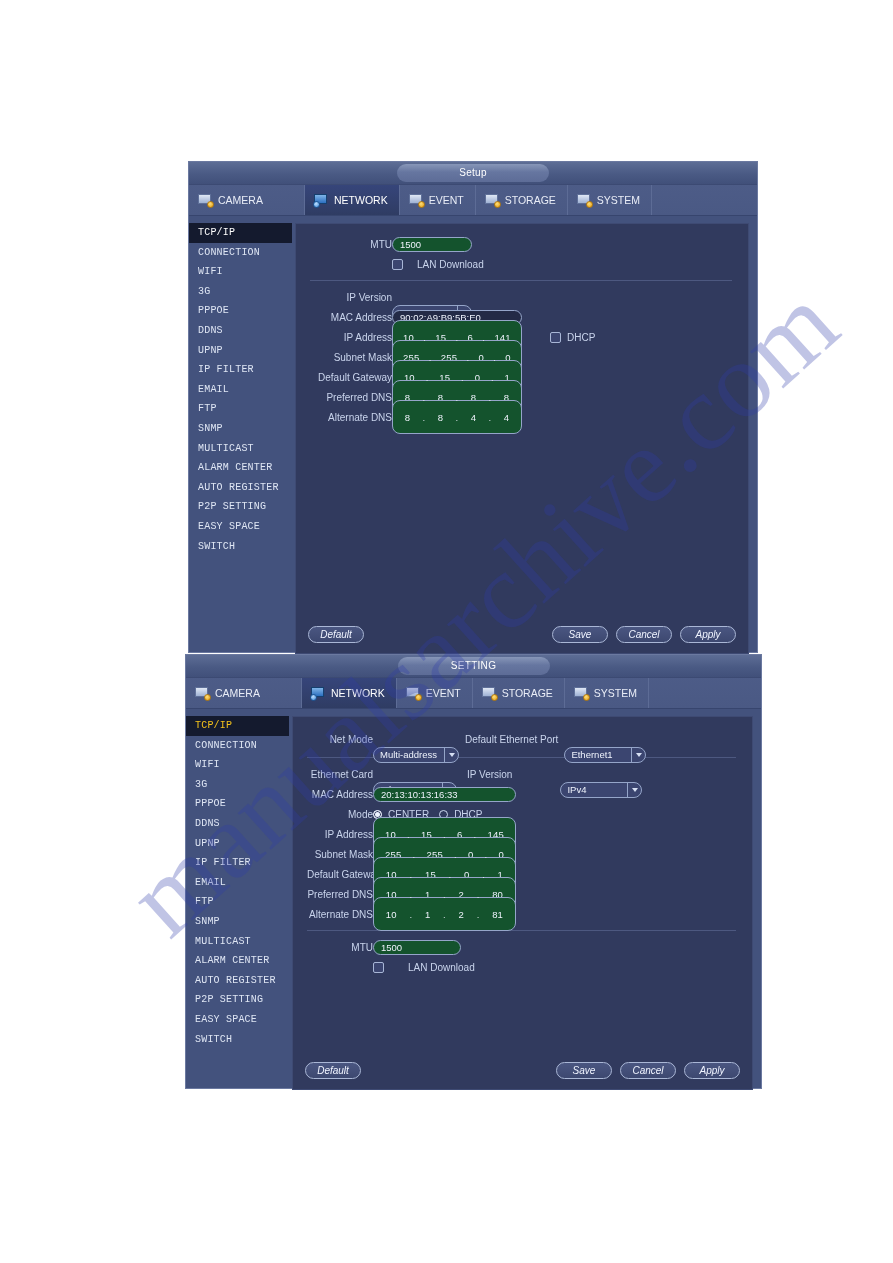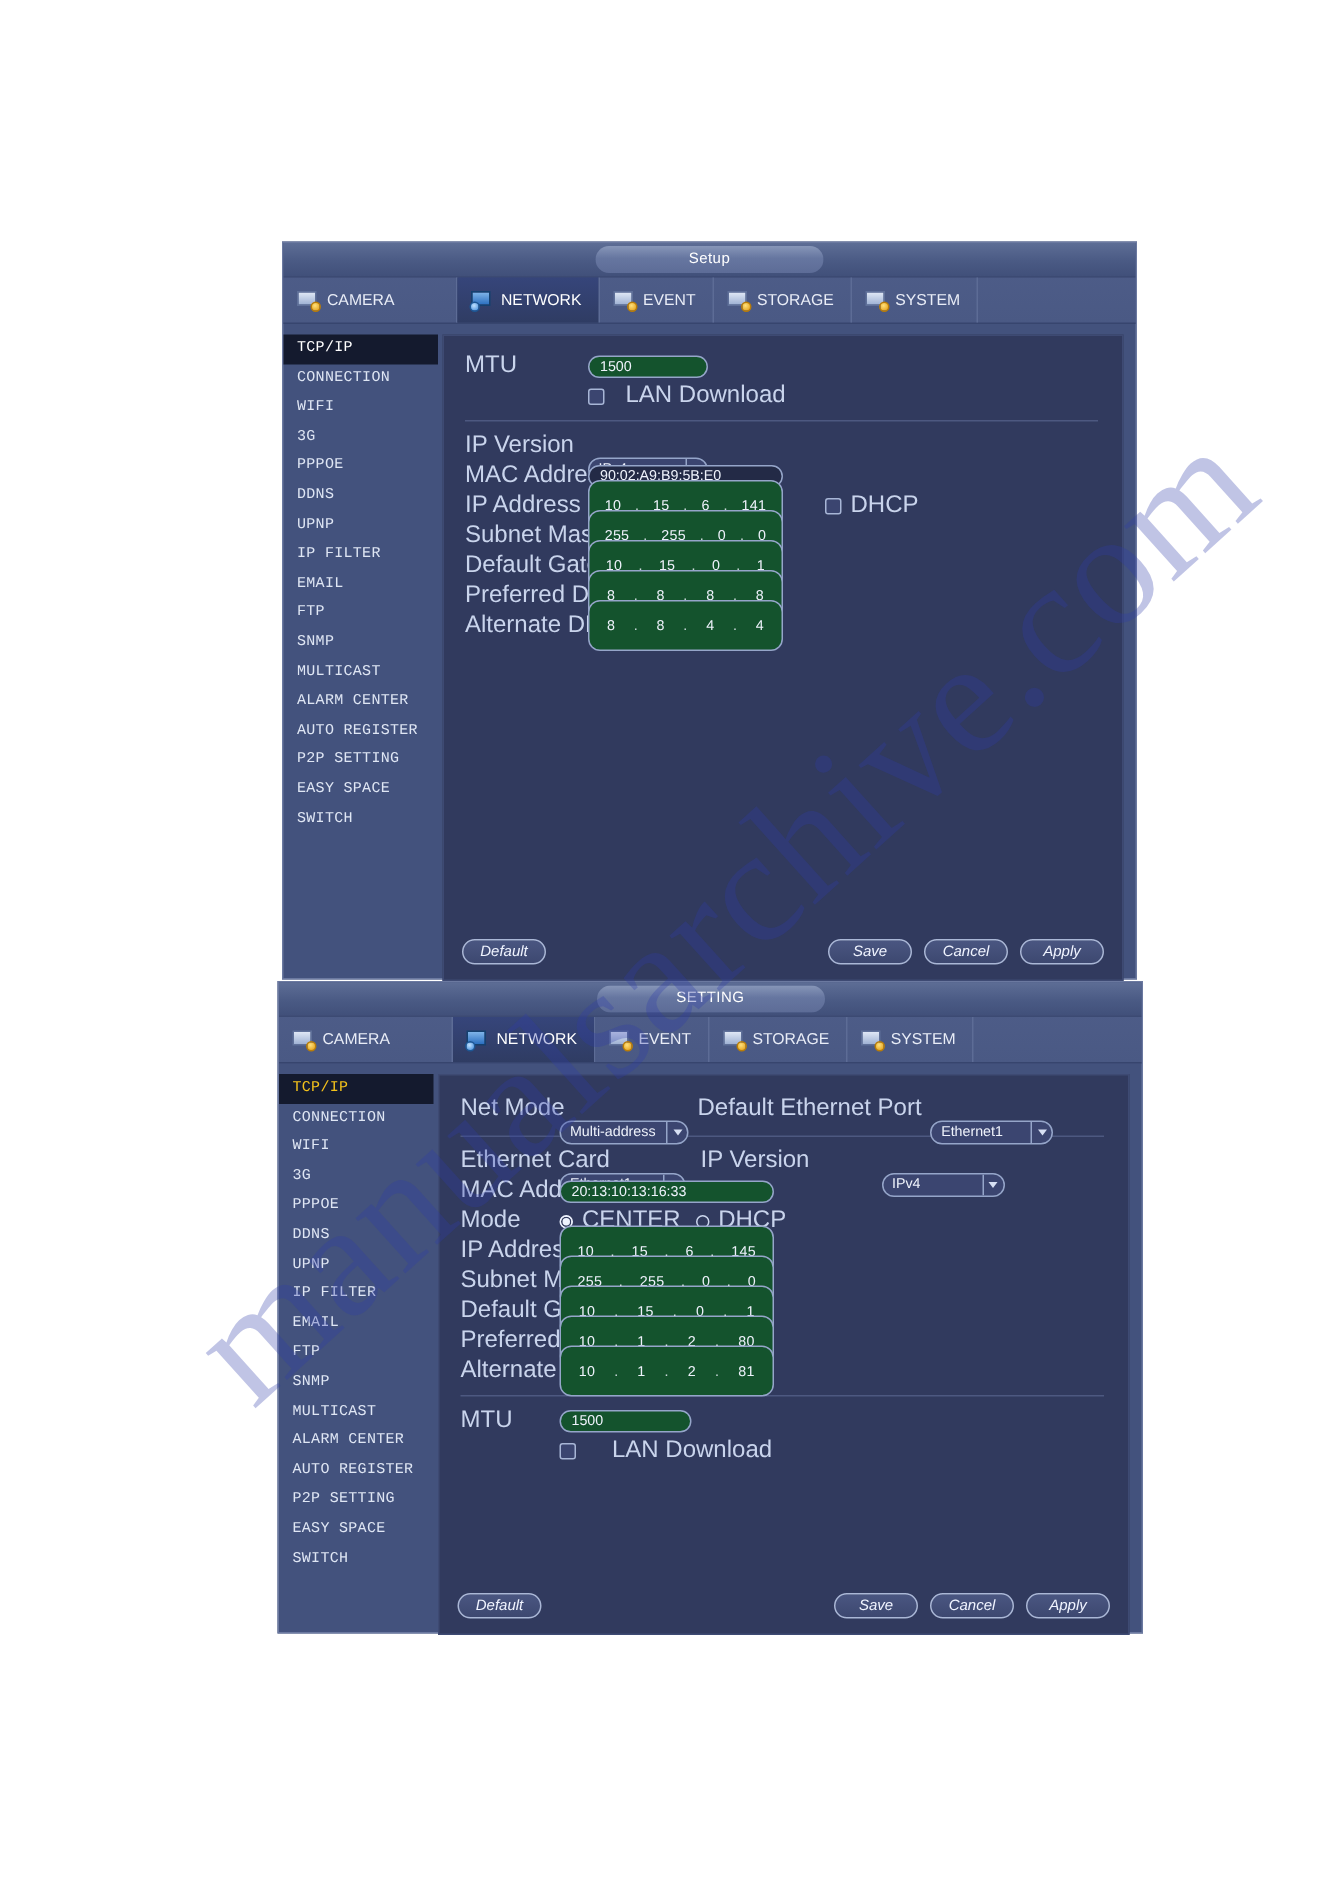--- a/index.html
+++ b/index.html
@@ -162,23 +162,24 @@
     padding: 10px 0 0 0;
   }
 
   .row {
     display: flex;
     align-items: center;
     height: 20px;
     padding-left: 14px;
   }
   .lbl {
-    font-size: 16px;
+    font-size: 10px;
     color: #c9d4ec;
     white-space: nowrap;
+    text-align: right;
   }
   .lbl.w82 { width: 82px; flex: 0 0 82px; }
   .lbl.w66 { width: 66px; flex: 0 0 66px; }
 
   
   .pill {
     height: 15px;
     border: 1px solid #95a5c9;
     border-radius: 8px;
     background: #3b4companion;

